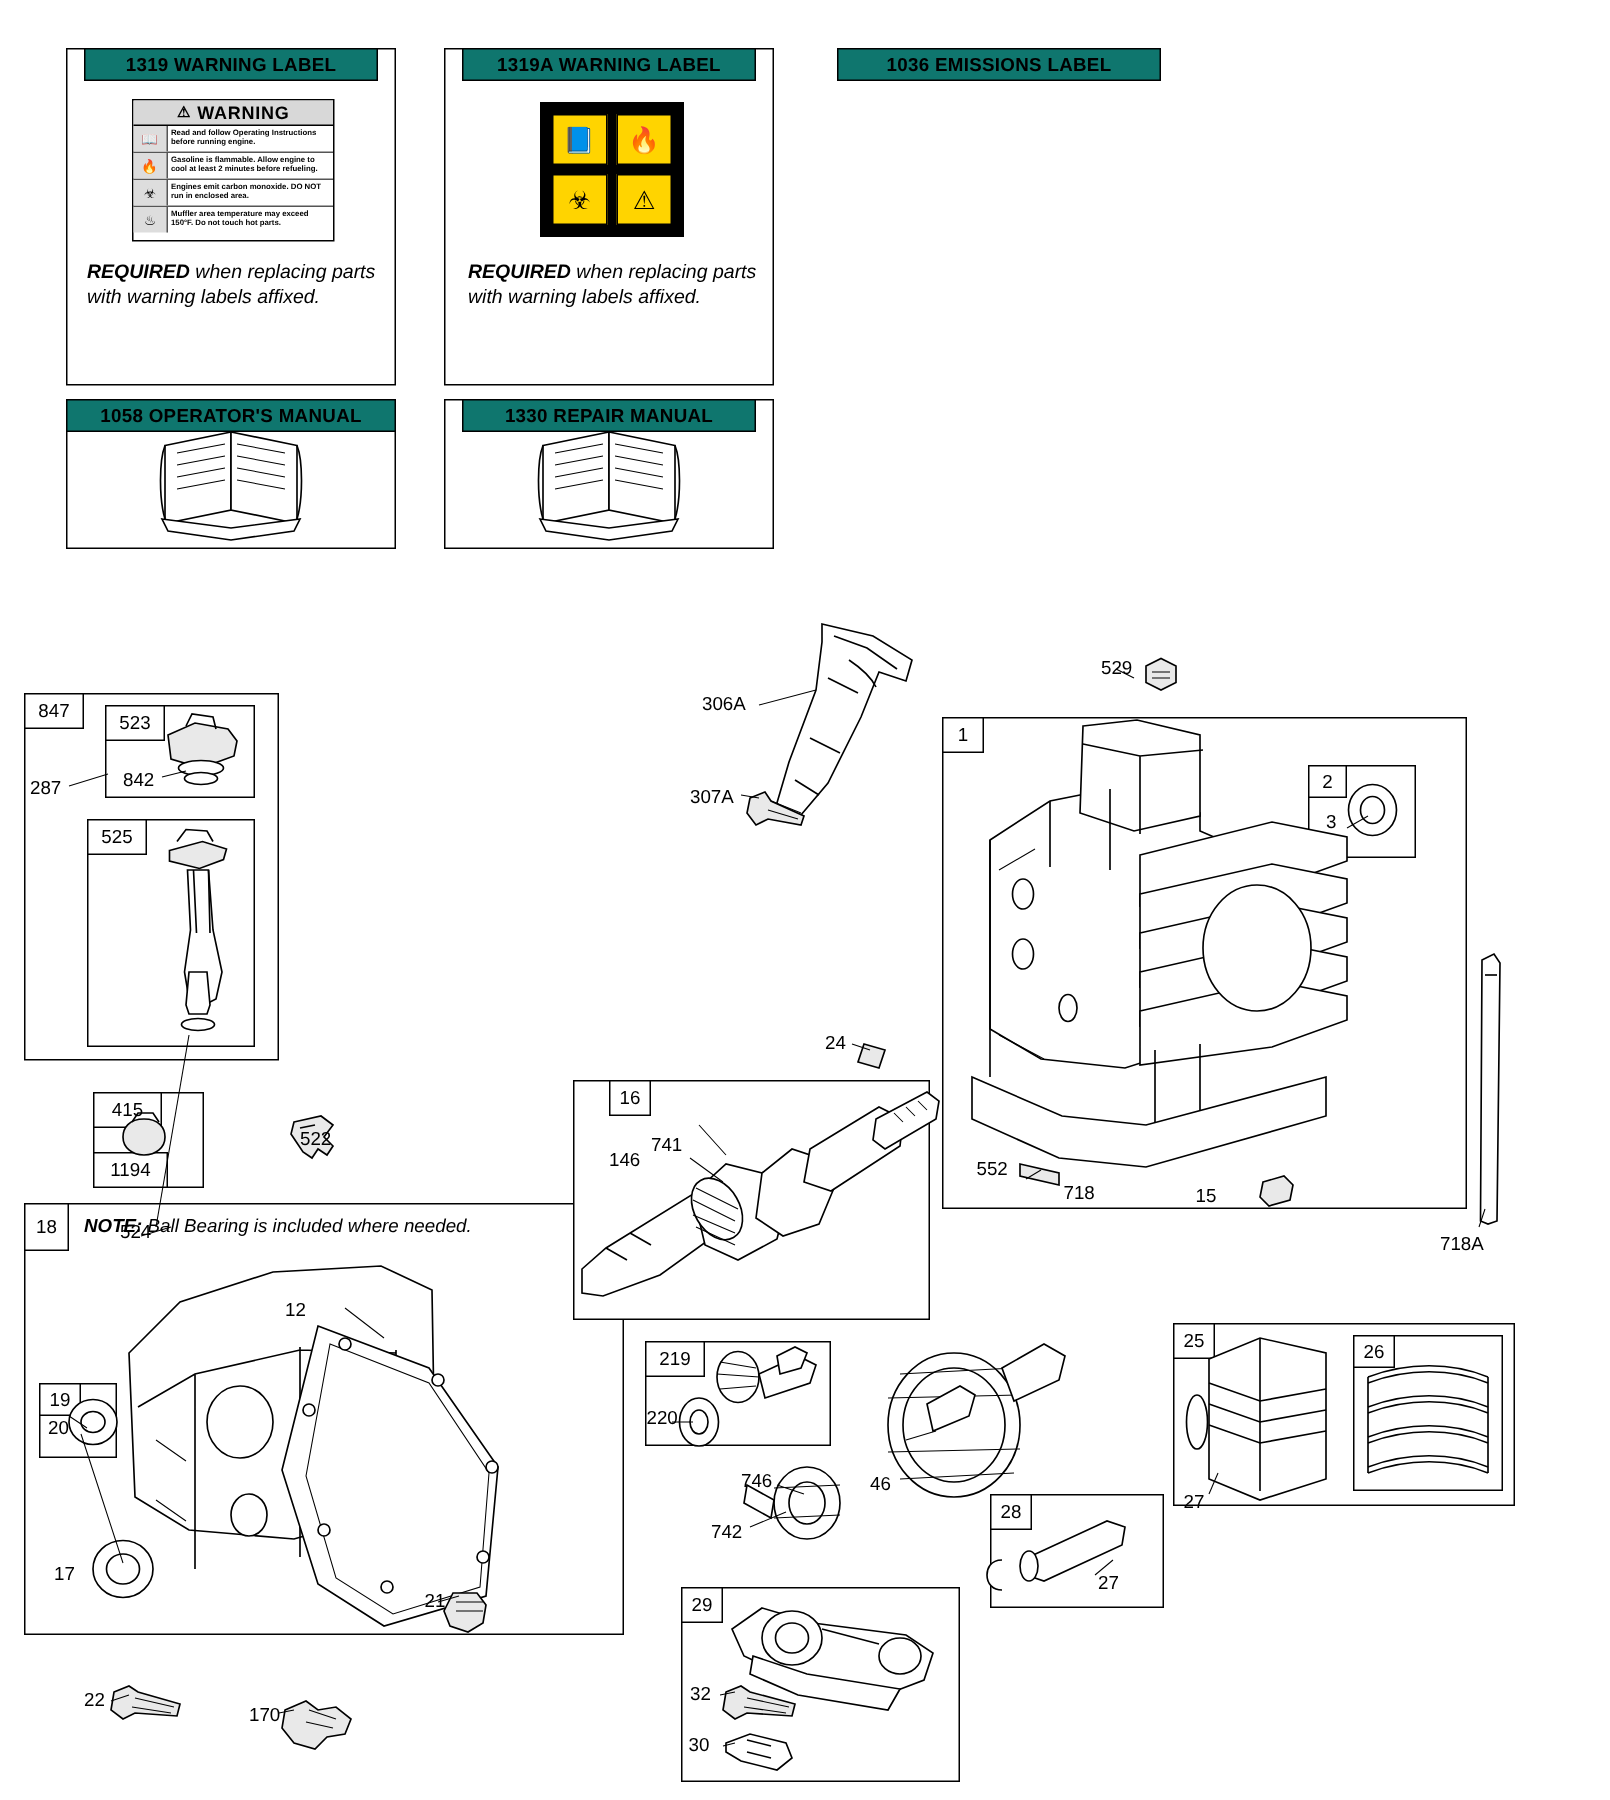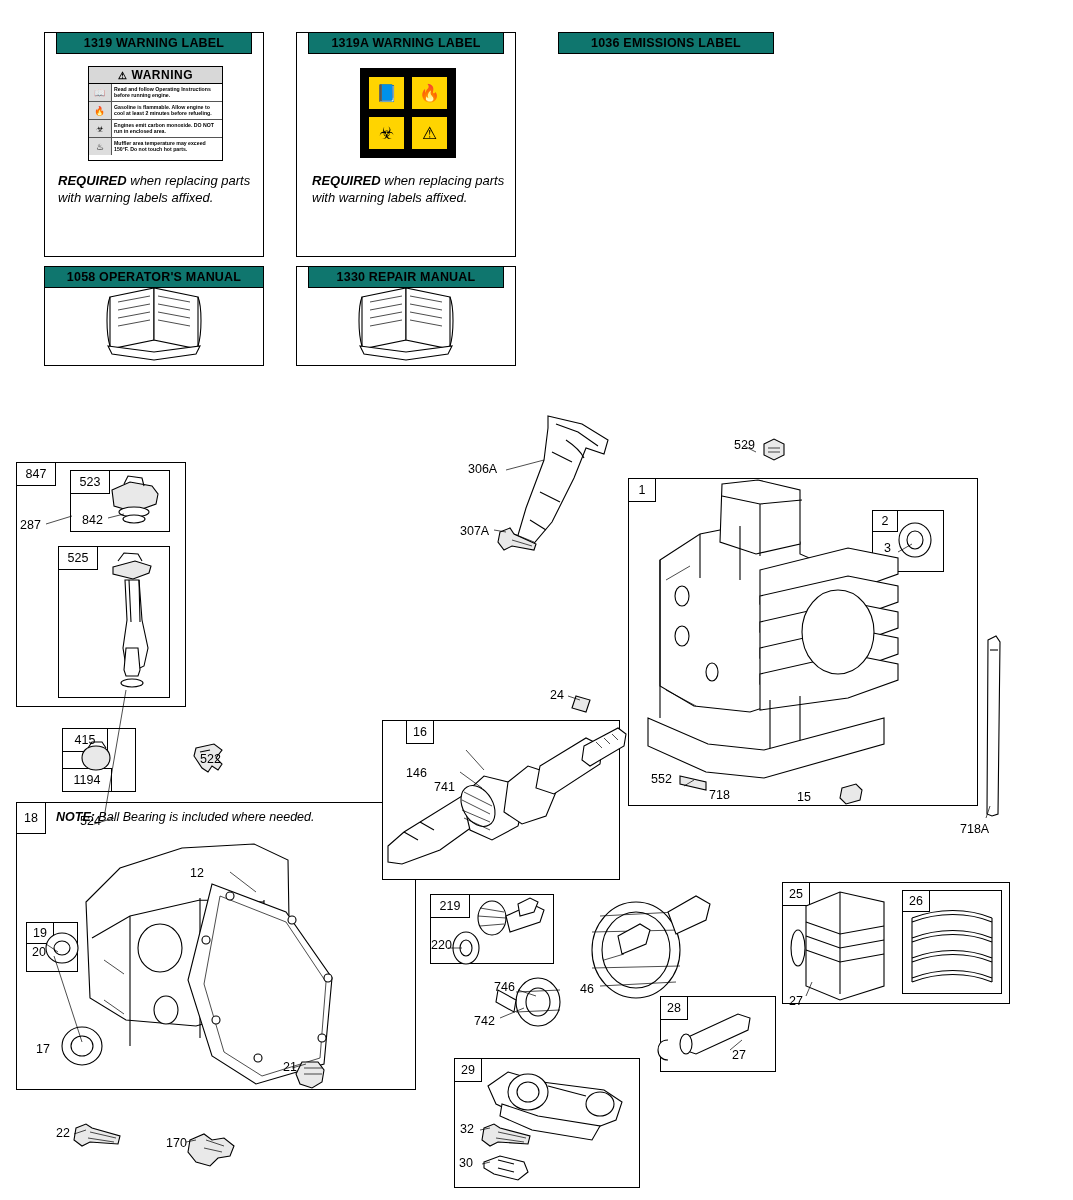--- a/index.html
+++ b/index.html
@@ -397,21 +397,21 @@
   <div class="lbl" style="left:172px;top:752px;margin-left:28px;">522</div>
   <div class="lbl" style="left:190px;top:866px;">12</div>
   <div class="lbl" style="left:36px;top:1042px;">17</div>
   <div class="lbl" style="left:283px;top:1060px;">21</div>
   <div class="lbl" style="left:56px;top:1126px;">22</div>
   <div class="lbl" style="left:166px;top:1136px;">170</div>
   <div class="lbl" style="left:468px;top:462px;">306A</div>
   <div class="lbl" style="left:460px;top:524px;">307A</div>
   <div class="lbl" style="left:734px;top:438px;">529</div>
   <div class="lbl" style="left:550px;top:688px;">24</div>
-  <div class="lbl" style="left:434px;top:780px;">741</div>
+  <div class="lbl" style="left:434px;top:756px;">741</div>
   <div class="lbl" style="left:406px;top:766px;">146</div>
   <div class="lbl" style="left:651px;top:772px;">552</div>
   <div class="lbl" style="left:709px;top:788px;">718</div>
   <div class="lbl" style="left:797px;top:790px;">15</div>
   <div class="lbl" style="left:960px;top:822px;">718A</div>
   <div class="lbl" style="left:580px;top:954px;margin-top:28px;">46</div>
   <div class="lbl" style="left:494px;top:980px;">746</div>
   <div class="lbl" style="left:474px;top:1014px;">742</div>
   <div class="lbl" style="left:789px;top:994px;">27</div>
   <div class="lbl" style="left:732px;top:1048px;">27</div>

